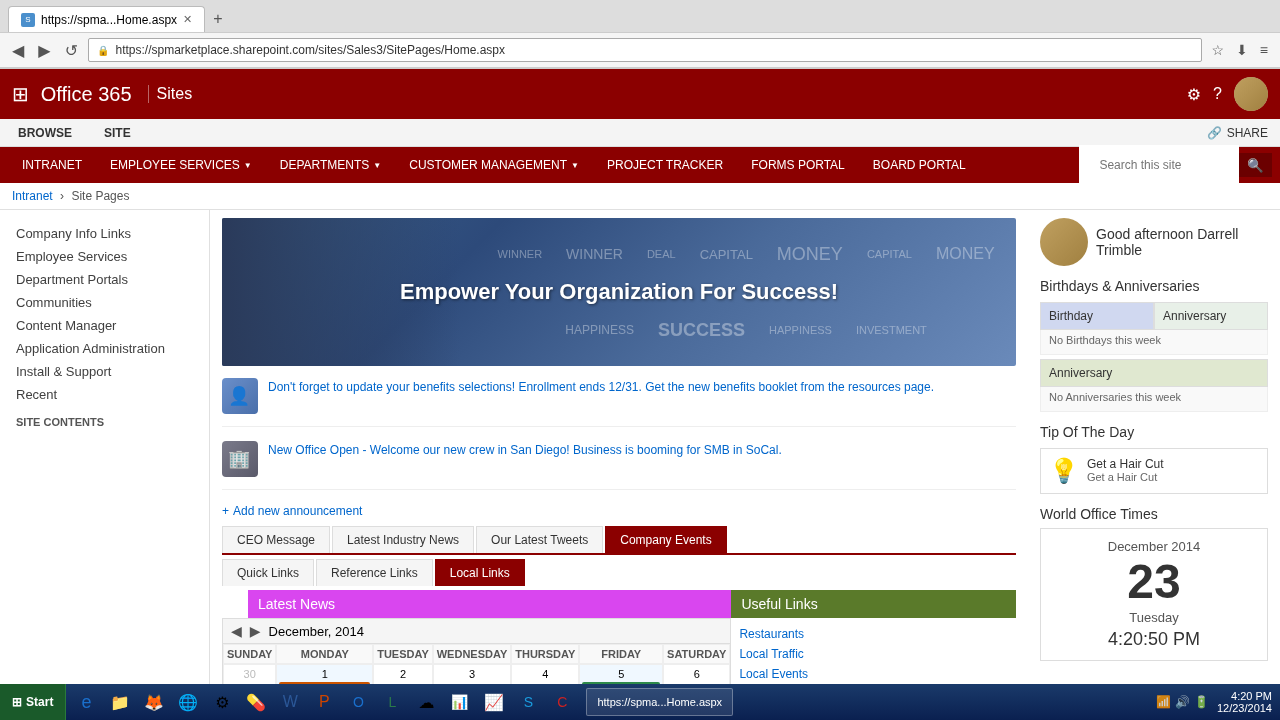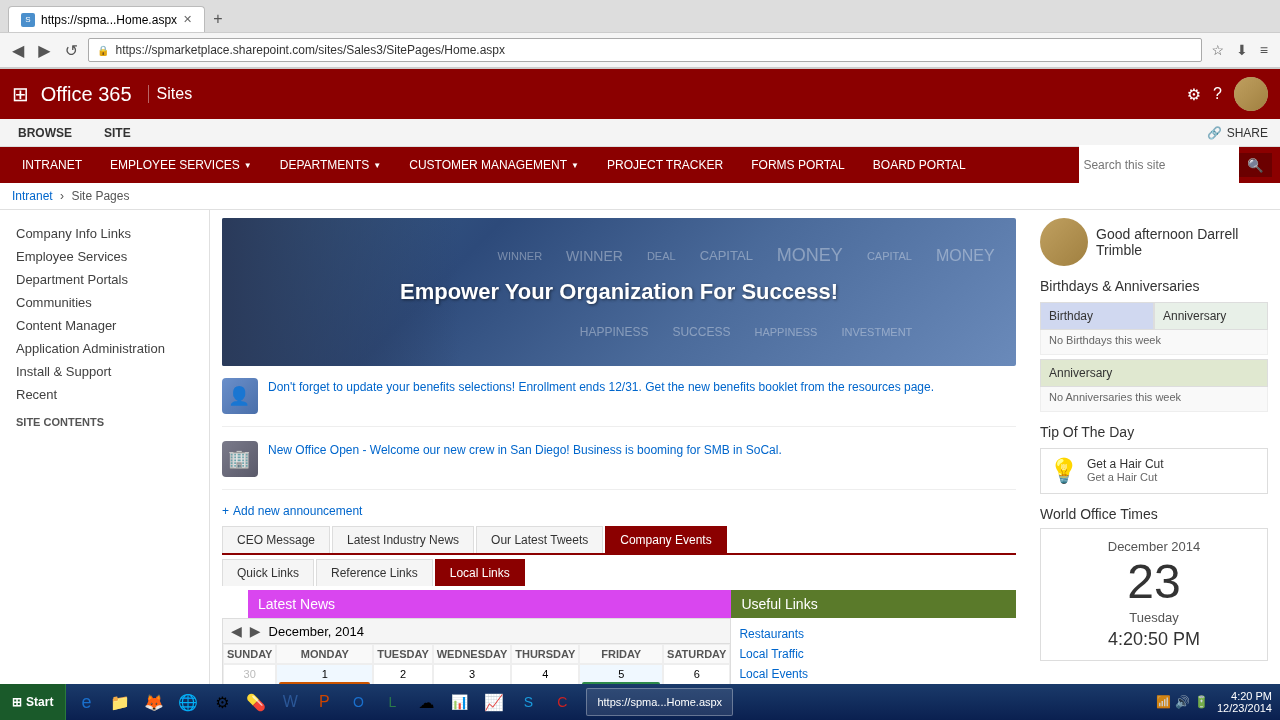--- a/index.html
+++ b/index.html
@@ -119,21 +119,21 @@
     .tip-title { font-size: 14px; color: #333; font-weight: 500; margin-bottom: 8px; }
     .tip-box { border: 1px solid #ddd; padding: 8px; display: flex; gap: 8px; align-items: flex-start; background: white; }
     .tip-bulb { font-size: 24px; color: #ddaa00; }
     .tip-text { font-size: 12px; color: #333; }
     .tip-subtitle { font-size: 11px; color: #666; }
 
     .world-clock-section { }
     .world-clock-title { font-size: 14px; color: #333; font-weight: 500; margin-bottom: 6px; }
     .clock-box { border: 1px solid #ddd; padding: 10px; background: white; text-align: center; }
     .clock-month { font-size: 13px; color: #555; margin-bottom: 4px; }
-    .clock-date { font-size: 48px; font-weight: 400; color: #333; line-height: 1; }
+    .clock-date { font-size: 48px; font-weight: 700; color: #333; line-height: 1; }
     .clock-day { font-size: 13px; color: #555; margin-top: 4px; }
     .clock-time { font-size: 18px; color: #333; margin-top: 4px; font-weight: 400; }
 
     
     .taskbar { height: 36px; background: linear-gradient(to bottom, #1a3a6a, #0a2050); display: flex; align-items: center; position: fixed; bottom: 0; width: 1280px; z-index: 100; }
     .start-btn { background: #1a5a2a; color: white; padding: 0 12px; height: 36px; display: flex; align-items: center; gap: 4px; font-size: 12px; font-weight: bold; border-right: 1px solid #2a7a3a; cursor: pointer; }
     .taskbar-apps { display: flex; align-items: center; gap: 2px; padding: 0 4px; }
     .taskbar-app { width: 32px; height: 32px; display: flex; align-items: center; justify-content: center; cursor: pointer; border: 1px solid transparent; border-radius: 2px; }
     .taskbar-open { display: flex; align-items: center; gap: 2px; flex: 1; padding: 0 4px; }
     .taskbar-window { background: rgba(255,255,255,0.1); border: 1px solid rgba(255,255,255,0.3); padding: 4px 10px; height: 28px; display: flex; align-items: center; font-size: 11px; color: white; cursor: pointer; border-radius: 2px; min-width: 140px; }
@@ -199,21 +199,21 @@
 
 <div class="nav-bar">
   <span class="nav-item">INTRANET</span>
   <span class="nav-item">EMPLOYEE SERVICES <span class="dropdown-arrow">▼</span></span>
   <span class="nav-item">DEPARTMENTS <span class="dropdown-arrow">▼</span></span>
   <span class="nav-item">CUSTOMER MANAGEMENT <span class="dropdown-arrow">▼</span></span>
   <span class="nav-item">PROJECT TRACKER</span>
   <span class="nav-item">FORMS PORTAL</span>
   <span class="nav-item">BOARD PORTAL</span>
   <div class="nav-search">
-    <input type="text" style="height: 40px; padding: 0px 4px; border: none; font-size: 12px; width: 160px;" placeholder="Search this site">
+    <input type="text" style="height: 40px; padding: 0px 20px; border: none; font-size: 12px; width: 160px;" placeholder="Search this site">
     <button class="nav-search-btn">🔍</button>
   </div>
 </div>
 
 <div class="breadcrumb">
   <a>Intranet</a>
   <span class="sep">›</span>
   <span>Site Pages</span>
 </div>
 
@@ -239,21 +239,21 @@
           <div class="banner-person"></div>
           <div style="position:absolute;left:32%;top:0;right:0;bottom:0;display:flex;flex-wrap:wrap;align-items:center;justify-content:center;gap:24px;padding:10px;opacity:0.35;">
             <span style="font-size:11px;color:white;">WINNER</span>
             <span style="font-size:14px;color:white;">WINNER</span>
             <span style="font-size:11px;color:white;">DEAL</span>
             <span style="font-size:13px;color:white;">CAPITAL</span>
             <span style="font-size:18px;color:white;">MONEY</span>
             <span style="font-size:11px;color:white;">CAPITAL</span>
             <span style="font-size:16px;color:white;">MONEY</span>
             <span style="font-size:12px;color:white;">HAPPINESS</span>
-            <span style="font-size:12px;color:white;">SUCCESS</span>
+            <span style="font-size:18px;color:white;font-weight:bold;">SUCCESS</span>
             <span style="font-size:11px;color:white;">HAPPINESS</span>
             <span style="font-size:11px;color:white;">INVESTMENT</span>
           </div>
           <span class="banner-text">Empower Your Organization For Success!</span>
         </div>
 
         <div class="announcement">
           <div class="announcement-icon">
             <div class="announcement-icon-img">👤</div>
           </div>

